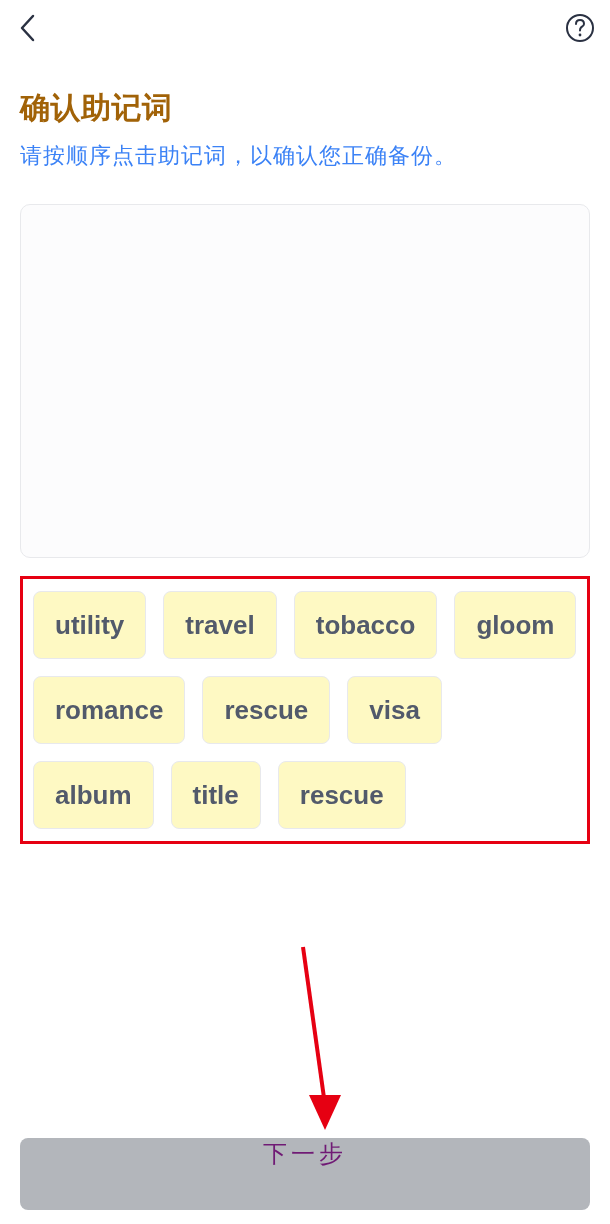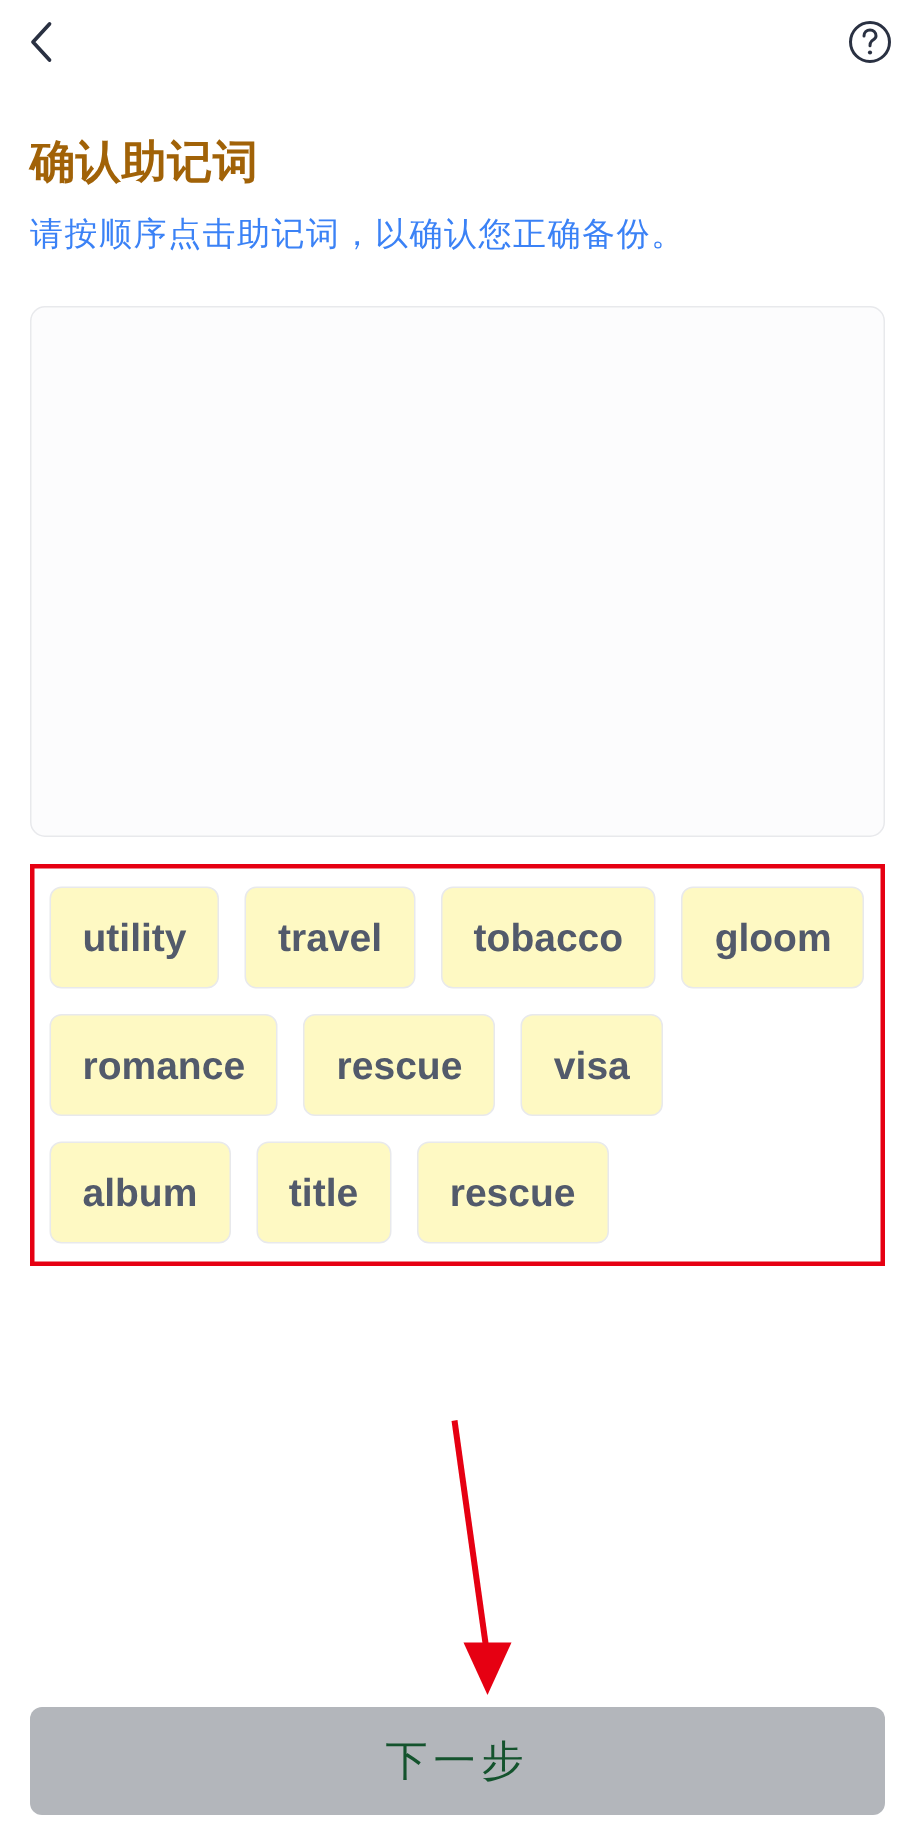--- a/index.html
+++ b/index.html
@@ -90,26 +90,26 @@
     }
     .next-button {
       position: absolute;
       bottom: 14px;
       left: 20px;
       right: 20px;
       height: 72px;
       background: #B3B6BB;
       border: none;
       border-radius: 8px;
-      color: #14532d;
-      font-size: 28px;
+      color: #701a75;
+      font-size: 24px;
       letter-spacing: 4px;
       cursor: pointer;
       display: flex;
-      align-items: center;
+      align-items: flex-start;
       justify-content: center;
     }
   </style>
 </head>
 <body>
 
 <div class="header">
   <div class="back-icon">
     <svg width="20" height="30" viewBox="0 0 20 30" fill="none">
       <path d="M15 3 L4 15 L15 27" stroke="#2A3142" stroke-width="2.5" stroke-linecap="round" stroke-linejoin="round"></path>

